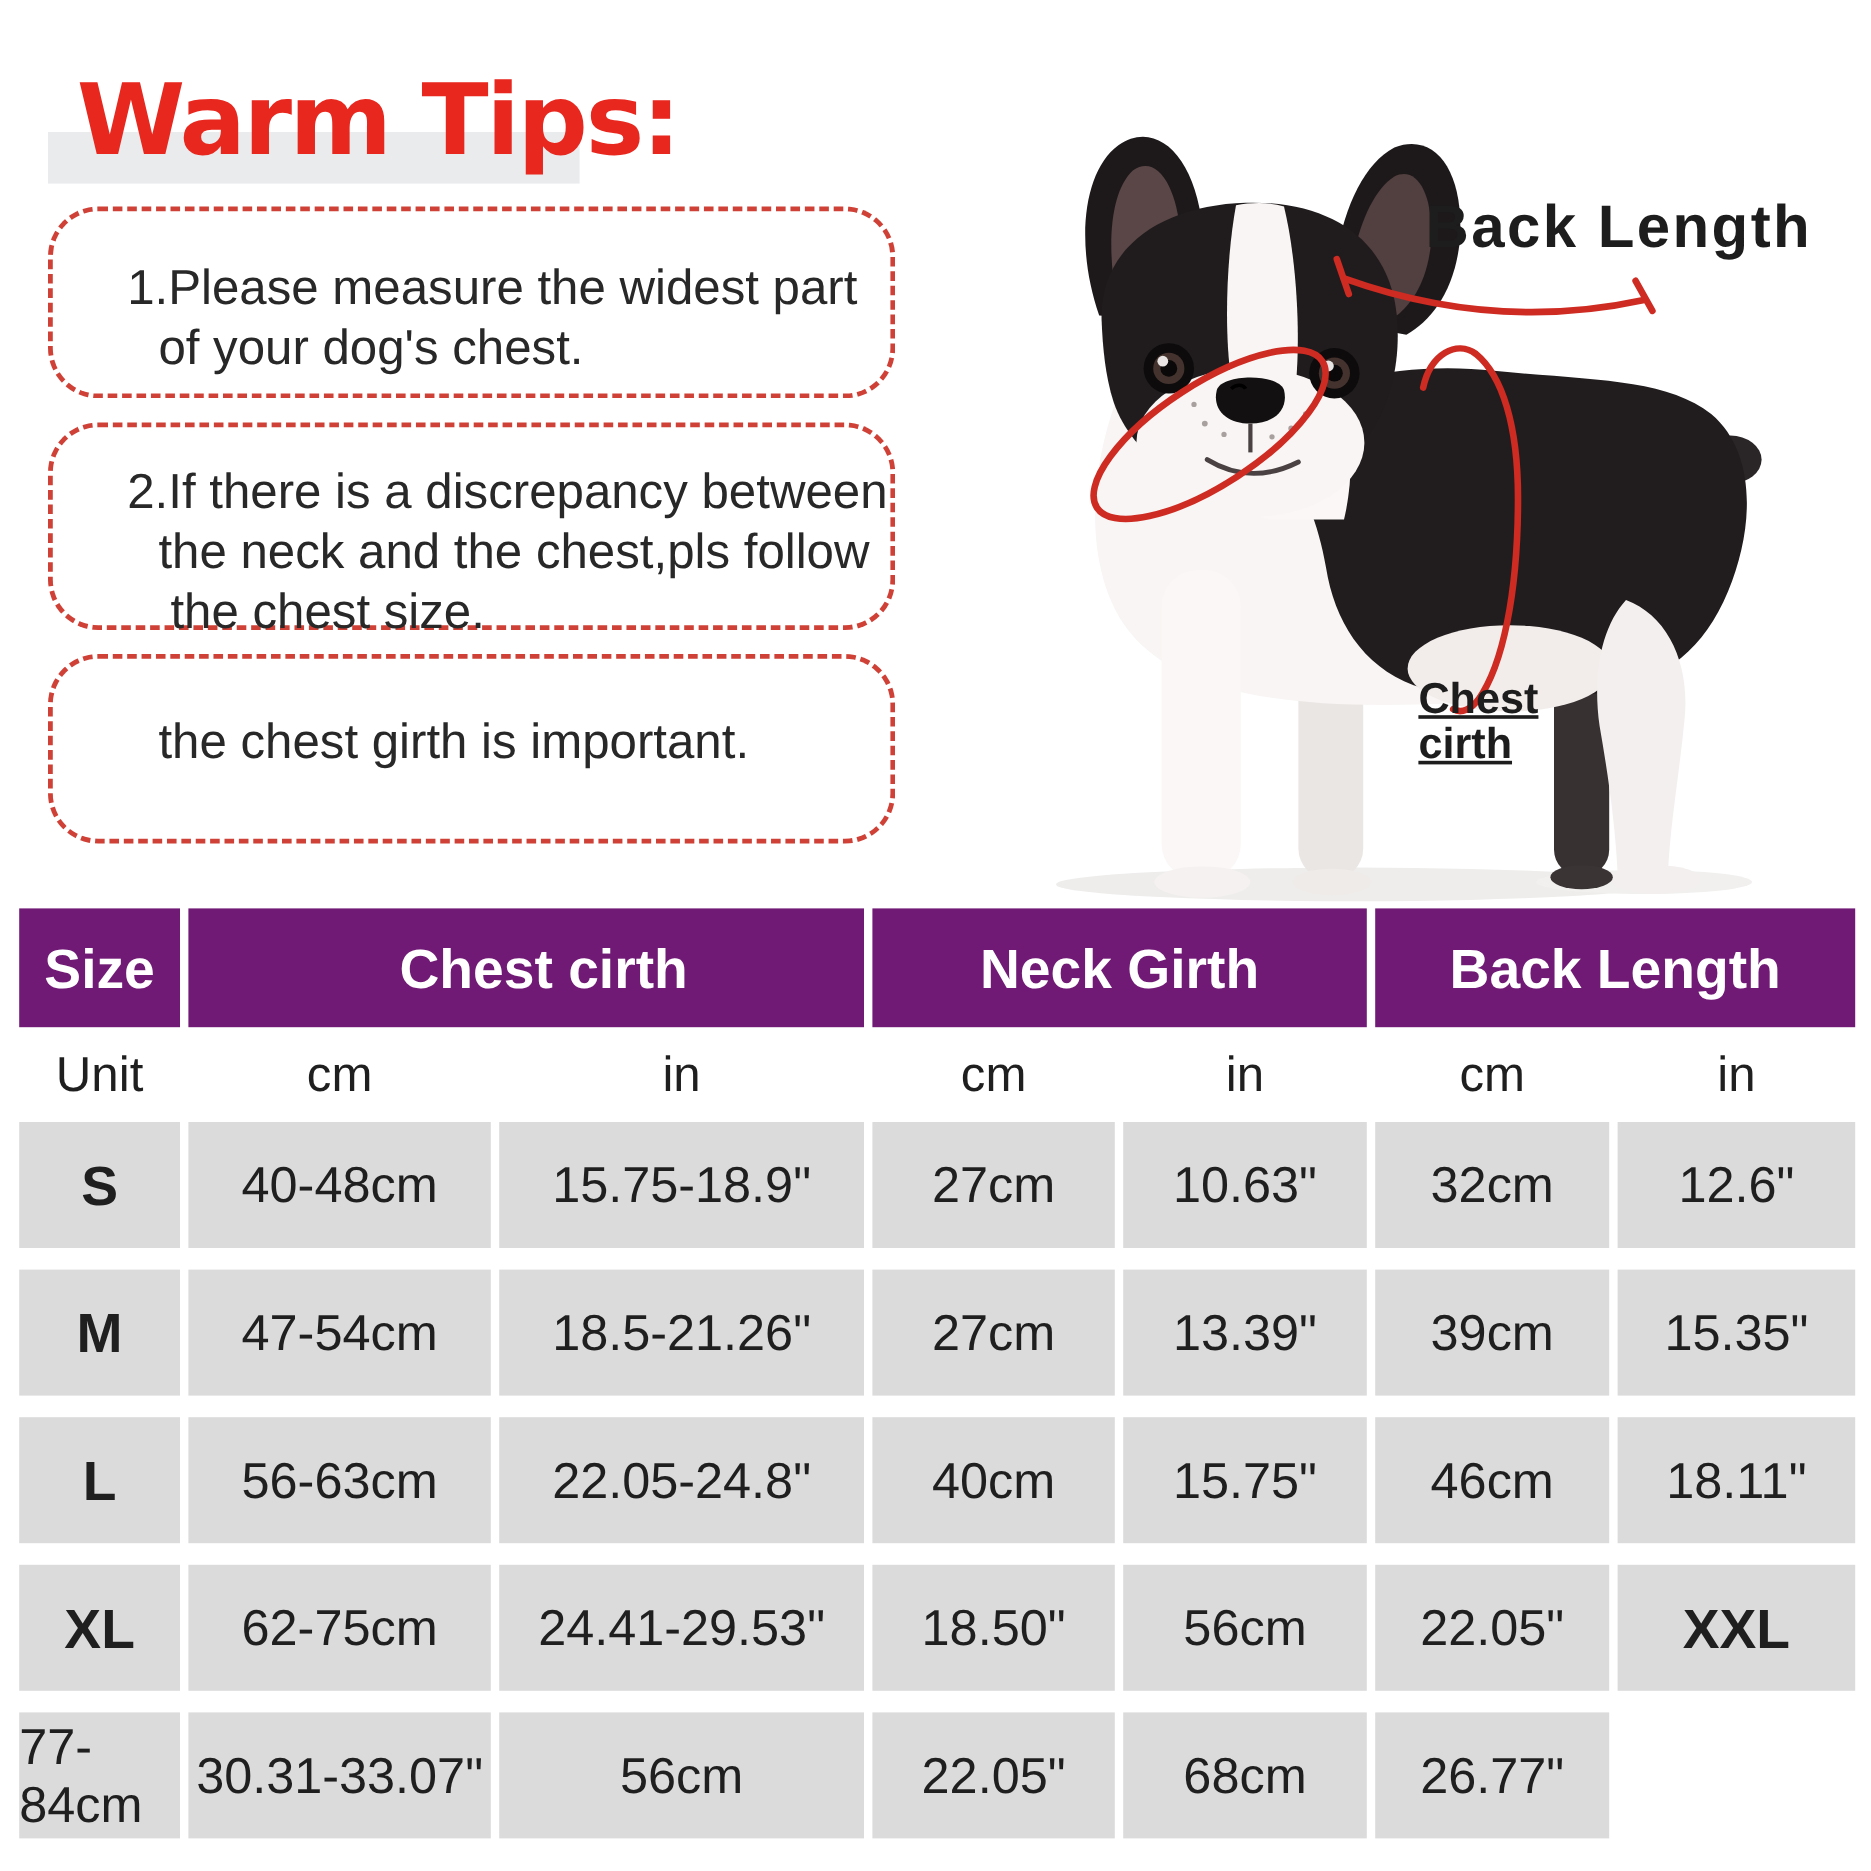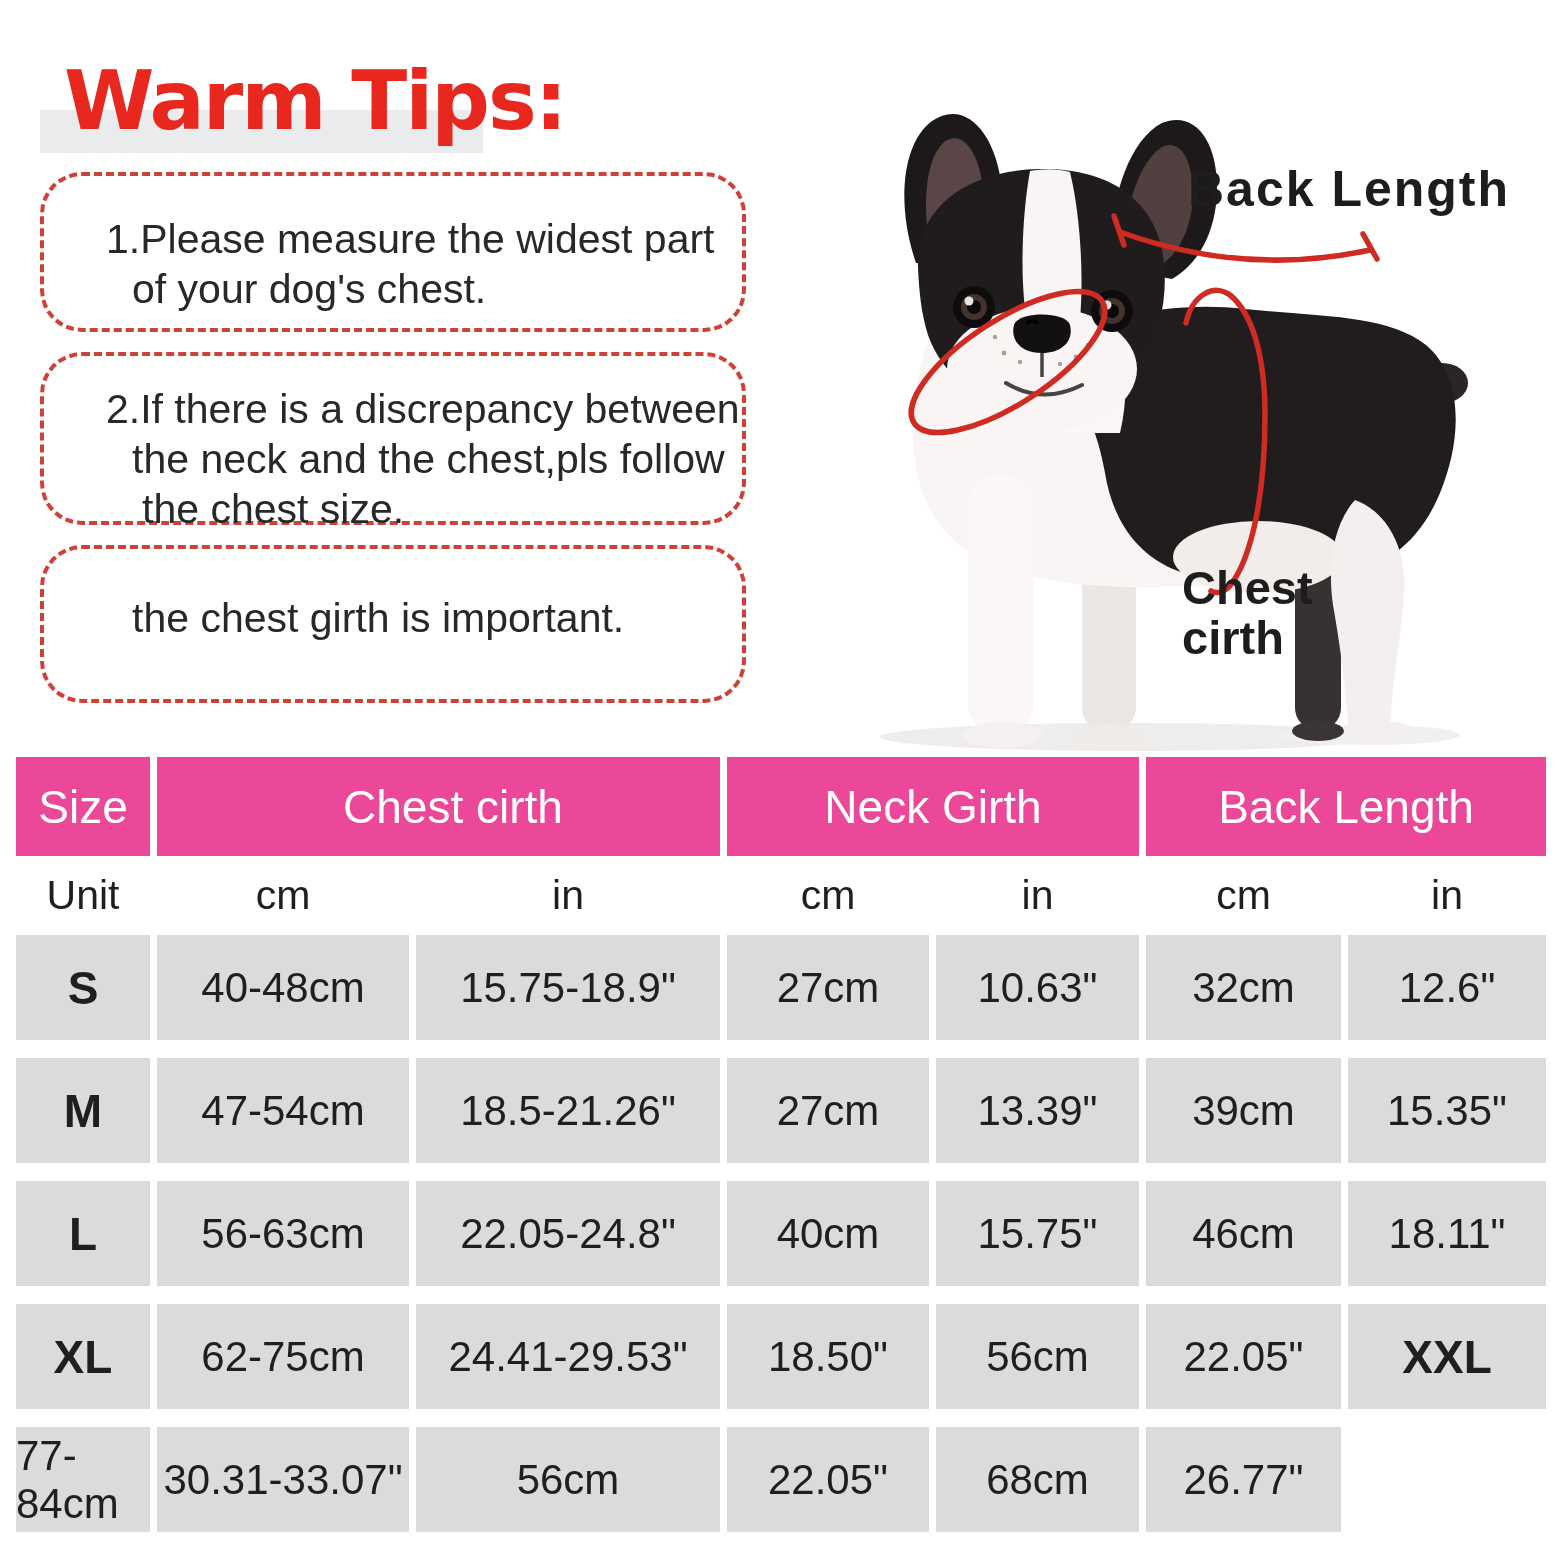--- a/index.html
+++ b/index.html
@@ -22,29 +22,29 @@
   .tip-line{padding-left:62px;white-space:nowrap;}
   .tip-line.c1{padding-left:88px;}
   .tip-line.c2{padding-left:98px;}
 
   
   .diagram{position:absolute;left:790px;top:85px;width:770px;height:690px;}
   .diagram svg{position:absolute;left:0;top:0;}
   .diagram-label{position:absolute;font-weight:bold;color:#1d1d1d;line-height:1.06;}
   .lbl-back{left:398px;top:78px;font-size:50px;letter-spacing:2px;white-space:nowrap;}
   .lbl-neck{left:42px;top:348px;font-size:47px;}
-  .lbl-chest{left:392px;top:478px;font-size:47px;}
+  .lbl-chest{left:392px;top:478px;font-size:36px;text-decoration:underline;}
   .diagram-label span{display:block;}
 
   
   .size-table{position:absolute;left:16px;top:757px;display:grid;
               grid-template-columns:134px 252px 304px 202px 203px 195px 198px;
               grid-template-rows:99px 79px 123px 123px 123px 123px 105px;
               column-gap:7px;}
-  .th{background:#ec4899;color:#ffffff;font-weight:normal;font-size:46px;
+  .th{background:#701a75;color:#ffffff;font-weight:bold;font-size:46px;
       display:flex;align-items:center;justify-content:center;grid-row:1;}
   .th-size{grid-column:1;}
   .th-chest{grid-column:2 / span 2;padding-left:29px;}
   .th-neck{grid-column:4 / span 2;}
   .th-back{grid-column:6 / span 2;}
   .uc{display:flex;align-items:center;justify-content:center;
       font-size:41px;color:#1f1f1f;text-align:right;}
   .dc{background:#dbdbdb;height:105px;align-self:start;
       display:flex;align-items:center;justify-content:center;
       font-size:42px;color:#1f1f1f;}

